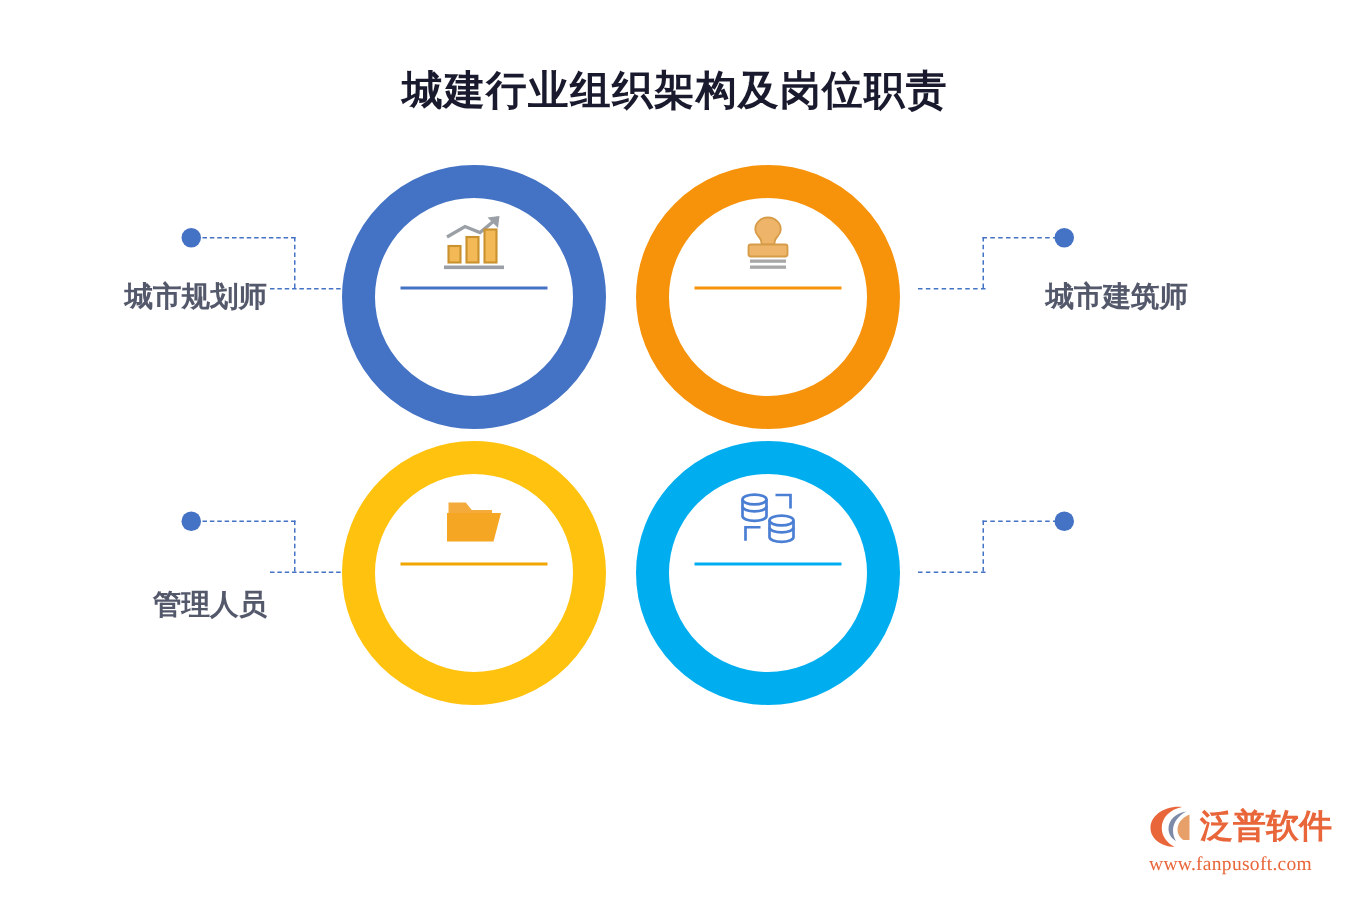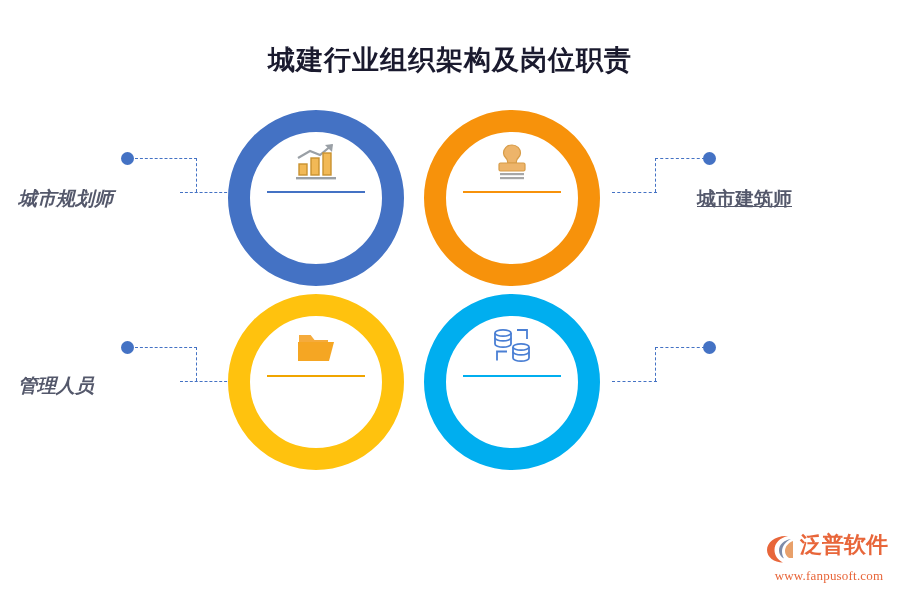--- a/index.html
+++ b/index.html
@@ -97,50 +97,51 @@
 
   
   .label {
     position: absolute;
     font-size: 19px;
     font-weight: bold;
     color: #54586b;
     line-height: 32px;
     white-space: nowrap;
   }
-  .label.left  { text-align: left; font-style: italic; }
+  .label.left  { text-align: right; }
   .label.right { text-align: left; }
 
   
   .logo {
     position: absolute;
     left: 766px;
     top: 534px;
     width: 126px;
     height: 52px;
   }
   .logo-row {
     display: flex;
+    align-items: center;
     height: 33px;
   }
   .logo-mark { width: 32px; height: 30px; flex: 0 0 32px; }
   .logo-text {
     font-size: 22px;
     font-weight: bold;
     color: #E8663A;
     letter-spacing: 0px;
     margin-left: 2px;
     line-height: 1;
   }
   .logo-url {
     font-size: 13px;
     color: #E8663A;
     letter-spacing: 0.2px;
     margin-top: 1px;
-    text-align: center;
+    text-align: left;
     font-family: "Liberation Serif", "DejaVu Serif", serif;
   }
 </style>
 </head>
 <body>
 
 <div id="stage">
 
   <div class="page-title">城建行业组织架构及岗位职责</div>
 
@@ -235,26 +236,26 @@
         </svg>
       </div>
       <div class="divider cyan"></div>
     </div>
   </div>
 
   <div class="label left" style="left:18px; top:183px; width:160px;">
     <div>城市规划师</div>
   </div>
 
-  <div class="label right" style="left:697px; top:183px; width:190px;text-decoration:underline;">
+  <div class="label right" style="left:697px; top:183px; width:190px;">
     <div>城市建筑师</div>
   </div>
 
   <div class="label left" style="left:18px; top:370px; width:160px;">
-    <div style="margin-top:0;">管理人员</div>
+    <div style="margin-top:18px;">管理人员</div>
   </div>
 
 
   <div class="logo">
     <div class="logo-row">
       <svg class="logo-mark" viewBox="0 0 32 30" aria-hidden="true">
         <path d="M22 2 C10 1 1 8 1 16 C1 23 8 28.5 17 28.5 C12 26 8.5 21.5 8.5 16 C8.5 9 14 3.6 22 2 Z" fill="#E8663A"></path>
         <path d="M25 5 C18 6 13 10.5 13 16.5 C13 20 15 23 18 24.6 C16.6 22.3 16 20 16 17.6 C16 12.4 19.6 7.6 25 5 Z" fill="#7D8BA8"></path>
         <path d="M27 7 C22 9 19 12.8 19 17 C19 20 20.6 22.6 23 24 L27 24 L27 7 Z" fill="#E8A06A"></path>
       </svg>

